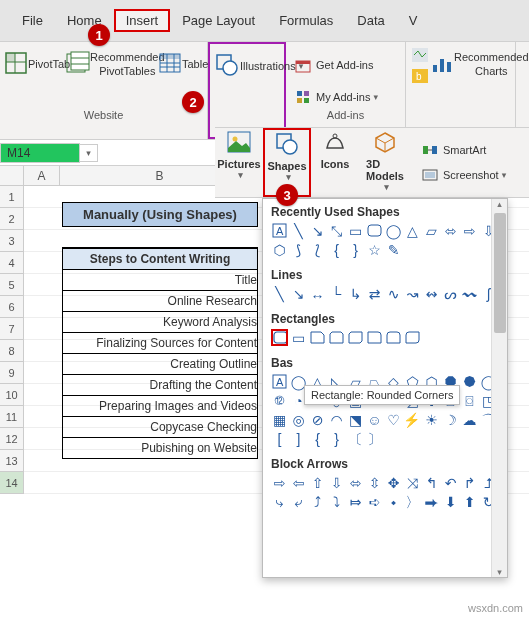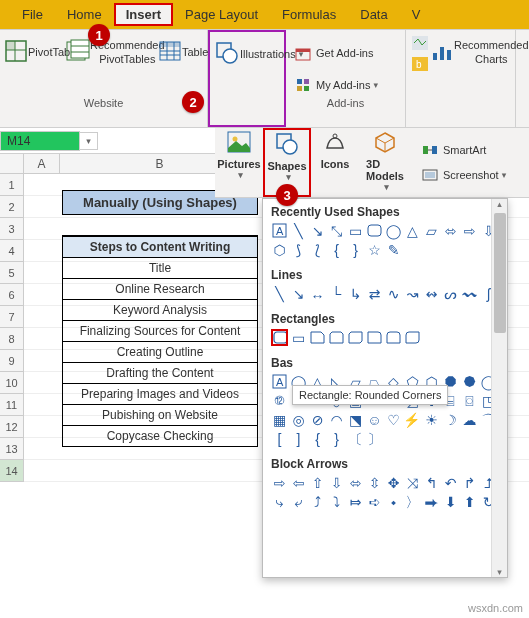--- a/index.html
+++ b/index.html
@@ -1,22 +1,22 @@
 <!DOCTYPE html>
 <html><head>
 <meta charset="utf-8">
 <style>
   * { box-sizing: border-box; margin: 0; padding: 0; font-family: "Segoe UI", Arial, sans-serif; }
   body { width: 529px; height: 618px; background: #fff; font-size: 12px; color: #333; position: relative; overflow: hidden; }
   
   
-  .ribbon-tabs { display: flex; align-items: center; height: 30px; border-bottom: 1px solid #d0d0d0; padding-left: 10px; background: #eab308; }
+  .ribbon-tabs { display: flex; align-items: center; height: 42px; border-bottom: 1px solid #d0d0d0; padding-left: 10px; background: #e5e5e5; }
   .ribbon-tab { padding: 4px 12px; font-size: 13px; cursor: pointer; }
   .ribbon-tab.active { background: #f3f2f1; }
-  .insert-highlight { border: 2px solid #d80000; padding: 2px 10px; font-weight: bold; }
+  .insert-highlight { border: 2px solid #d80000; padding: 2px 10px; }
 
   
   .ribbon-body { display: flex; height: 98px; background: #f3f2f1; border-bottom: 1px solid #d0d0d0; }
   .ribbon-group { display: flex; flex-direction: column; border-right: 1px solid #d0d0d0; padding: 2px 4px 16px 4px; }
   .ribbon-group-items { display: flex; flex: 1; align-items: flex-start; }
   .ribbon-group-label { text-align: center; font-size: 11px; color: #555; padding-bottom: 2px; }
   .big-btn { display: flex; flex-direction: row; align-items: center; justify-content: flex-start; width: 62px; padding-top: 6px; cursor: pointer; text-align: center; font-size: 11px; line-height: 1.25; }
   .big-btn .ico { width: 26px; height: 26px; display: flex; align-items: center; justify-content: center; margin-bottom: 3px; }
   .small-btn { display: flex; align-items: center; font-size: 11px; padding: 3px 4px; cursor: pointer; white-space: nowrap; }
   .small-btn .ico { width: 18px; height: 16px; margin-right: 4px; display: flex; align-items: center; justify-content: center; }
@@ -46,21 +46,21 @@
   .rows { }
   .row { display: flex; height: 22px; }
   .row-hdr { width: 24px; background: #f4f4f4; border-right: 1px solid #ccc; border-bottom: 1px solid #ccc; text-align: center; font-size: 11px; color: #555; line-height: 22px; }
   .row-hdr.active { background: #d2e6d2; }
   .cells { flex: 1; border-bottom: 1px solid #eee; }
 
   
   .content-table { position: absolute; left: 62px; top: 36px; width: 196px; }
   .ct-title { background: #b6cde8; font-weight: 700; text-align: center; font-size: 13px; padding: 4px 0; border: 1px solid #000; overflow: hidden; white-space: nowrap; }
   .ct-header { background: #dbe7f4; font-weight: 700; text-align: center; font-size: 12px; padding: 3px 0; border: 1px solid #000; border-top: 2px solid #000; }
-  .ct-cell { text-align: center; font-size: 12px; padding: 3px 0; border: 1px solid #000; border-top: none; white-space: nowrap; overflow: hidden; }
+  .ct-cell { text-align: right; font-size: 12px; padding: 3px 0; border: 1px solid #000; border-top: none; white-space: nowrap; overflow: hidden; }
   .ct-gap { height: 20px; }
 
   
   .shapes-panel { position: absolute; top: 198px; left: 262px; width: 246px; height: 380px; background: #fff; border: 1px solid #bbb; box-shadow: 0 3px 8px rgba(0,0,0,.25); z-index: 10; overflow: hidden; font-size: 12px; }
   .sp-section-title { font-weight: 700; padding: 6px 8px 3px 8px; font-size: 12px; }
   .sp-grid { display: flex; flex-wrap: wrap; padding: 0 4px 4px 8px; gap: 2px 2px; }
   .sp-shape { width: 17px; height: 17px; display: flex; align-items: center; justify-content: center; color: #265ba0; cursor: pointer; font-size: 14px; line-height: 1; }
   .sp-shape svg { display:block; }
   .rect-highlight { border: 2px solid #d80000; padding: 0; }
   .sp-scroll { position: absolute; right: 0; top: 0; bottom: 0; width: 16px; background: #f0f0f0; border-left: 1px solid #ddd; }
@@ -342,22 +342,22 @@
     <div class="ct-title">Manually (Using Shapes)</div>
     <div class="ct-gap"></div>
     <div class="ct-header">Steps to Content Writing</div>
     <div class="ct-cell">Title</div>
     <div class="ct-cell">Online Research</div>
     <div class="ct-cell">Keyword Analysis</div>
     <div class="ct-cell">Finalizing Sources for Content</div>
     <div class="ct-cell">Creating Outline</div>
     <div class="ct-cell">Drafting the Content</div>
     <div class="ct-cell">Preparing Images and Videos</div>
+    <div class="ct-cell">Copycase Checking</div>
     <div class="ct-cell">Pubishing on Website</div>
-    <div class="ct-cell">Copycase Checking</div>
   </div>
 </div>
 
 <div class="shapes-panel">
   <div class="sp-scroll">
     <div style="text-align:center;font-size:9px;color:#777;">▴</div>
     <div class="sp-scroll-thumb"></div>
     <div style="position:absolute;bottom:0;width:100%;text-align:center;font-size:9px;color:#777;">▾</div>
   </div>
 
@@ -522,19 +522,19 @@
     <span class="sp-shape">➪</span>
     <span class="sp-shape">⬩</span>
     <span class="sp-shape">〉</span>
     <span class="sp-shape">⮕</span>
     <span class="sp-shape">⬇</span>
     <span class="sp-shape">⬆</span>
     <span class="sp-shape">↻</span>
   </div>
 </div>
 
-<div class="tooltip" style="top:385px; left:292px;">Rectangle: Rounded Corners</div>
+<div class="tooltip" style="top:385px; left:304px;">Rectangle: Rounded Corners</div>
 
 <div class="badge" style="top:24px; left:88px;">1</div>
 <div class="badge" style="top:91px; left:182px;">2</div>
 <div class="badge" style="top:184px; left:276px;">3</div>
 
 <div class="watermark">wsxdn.com</div>
 
 </body></html>

